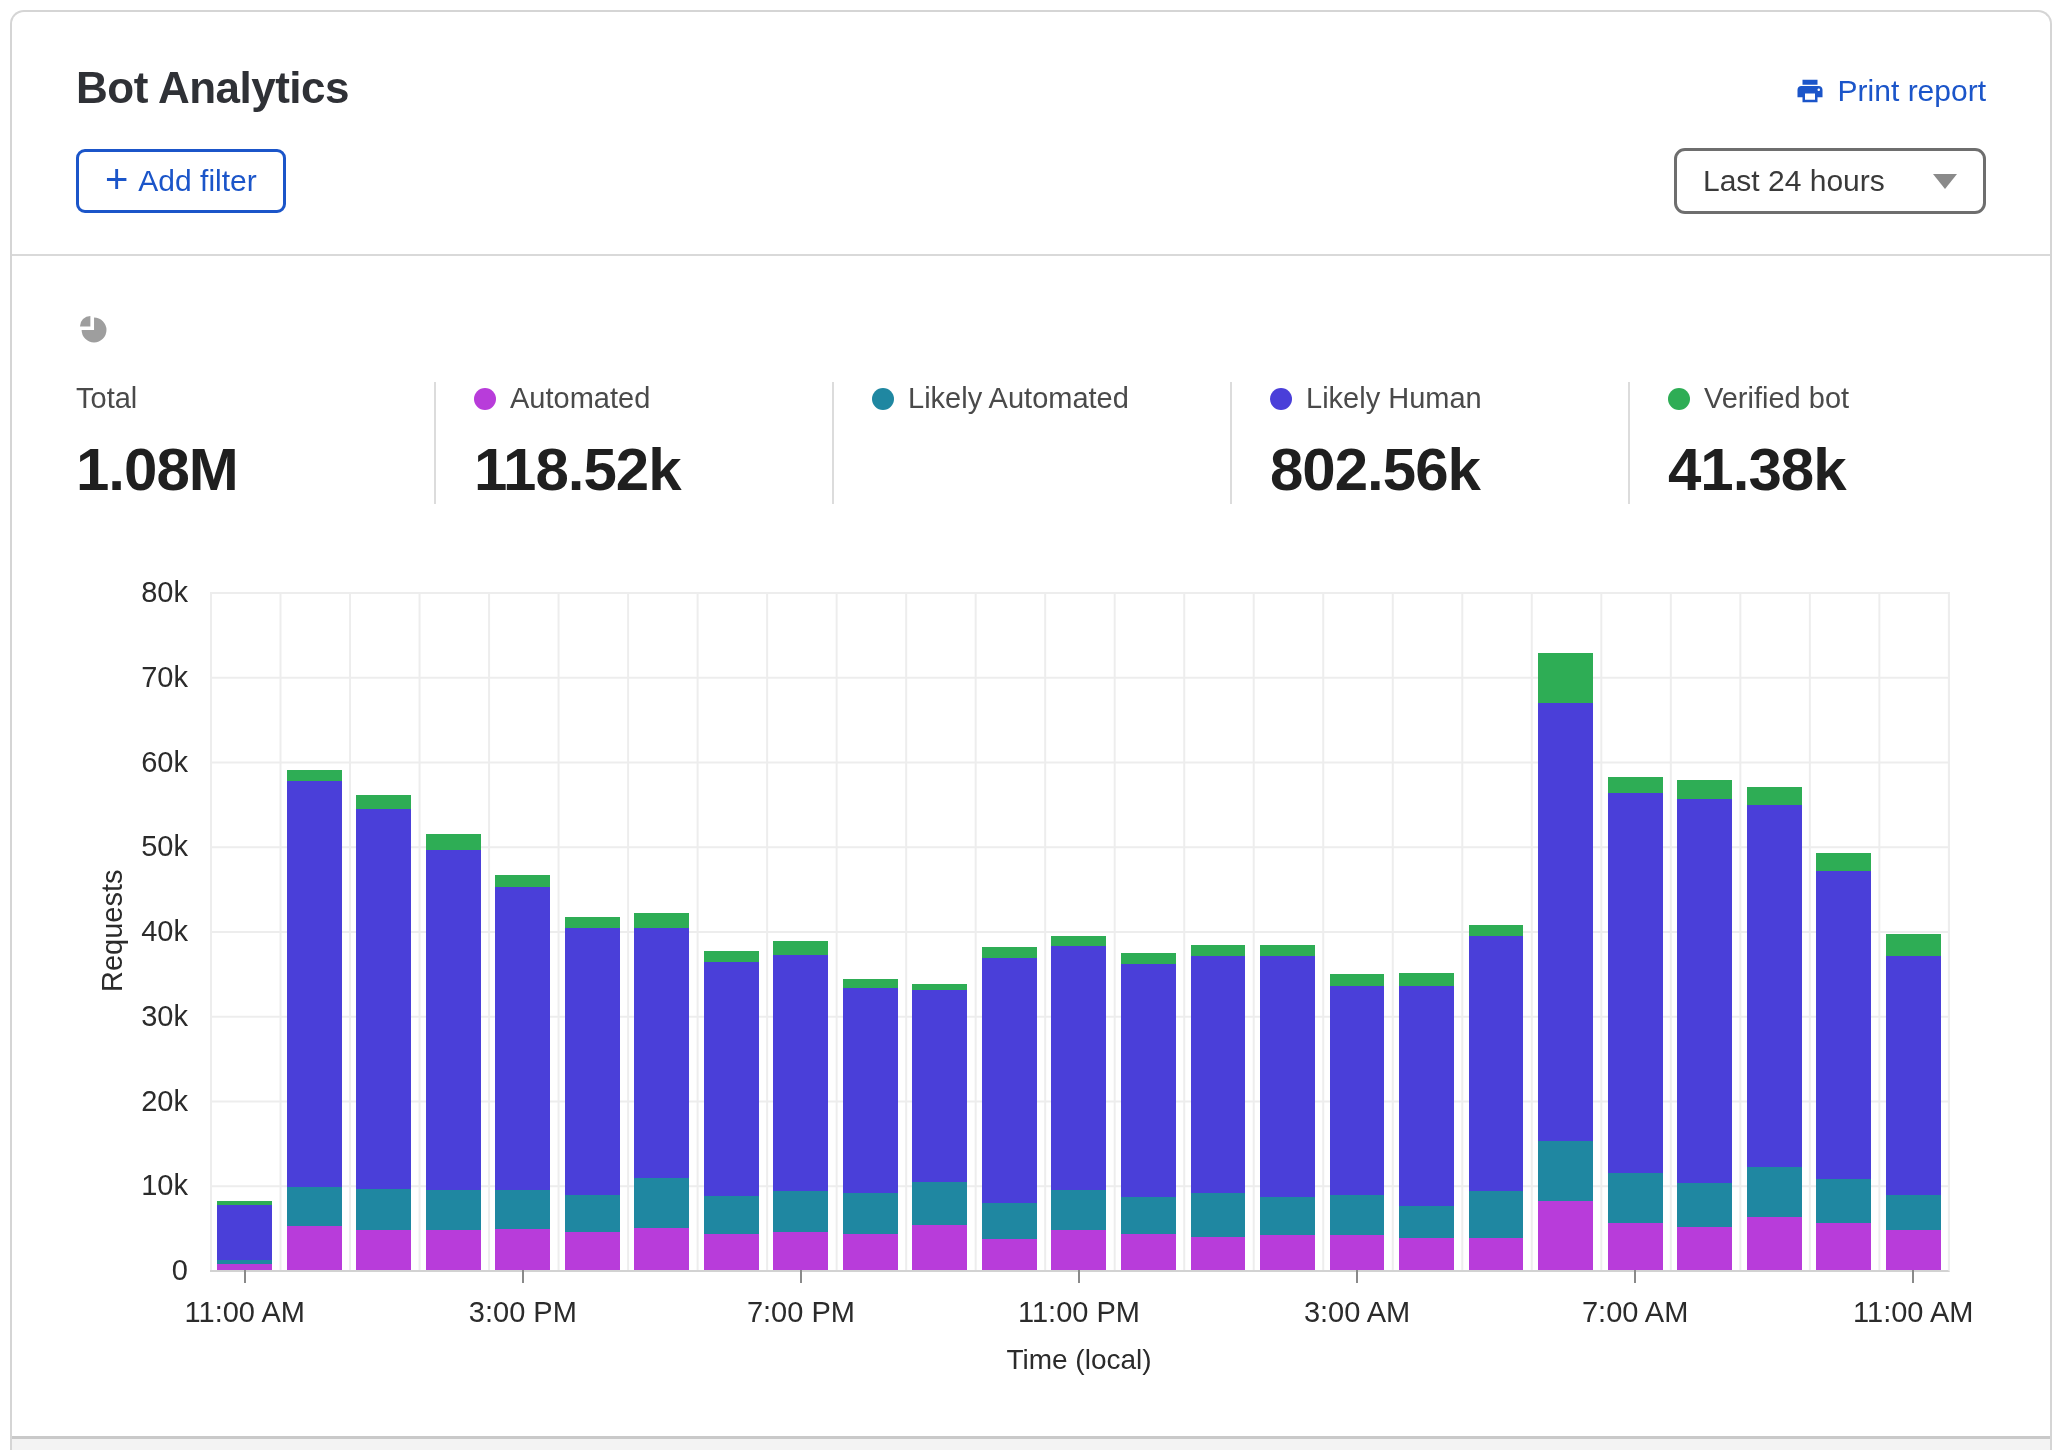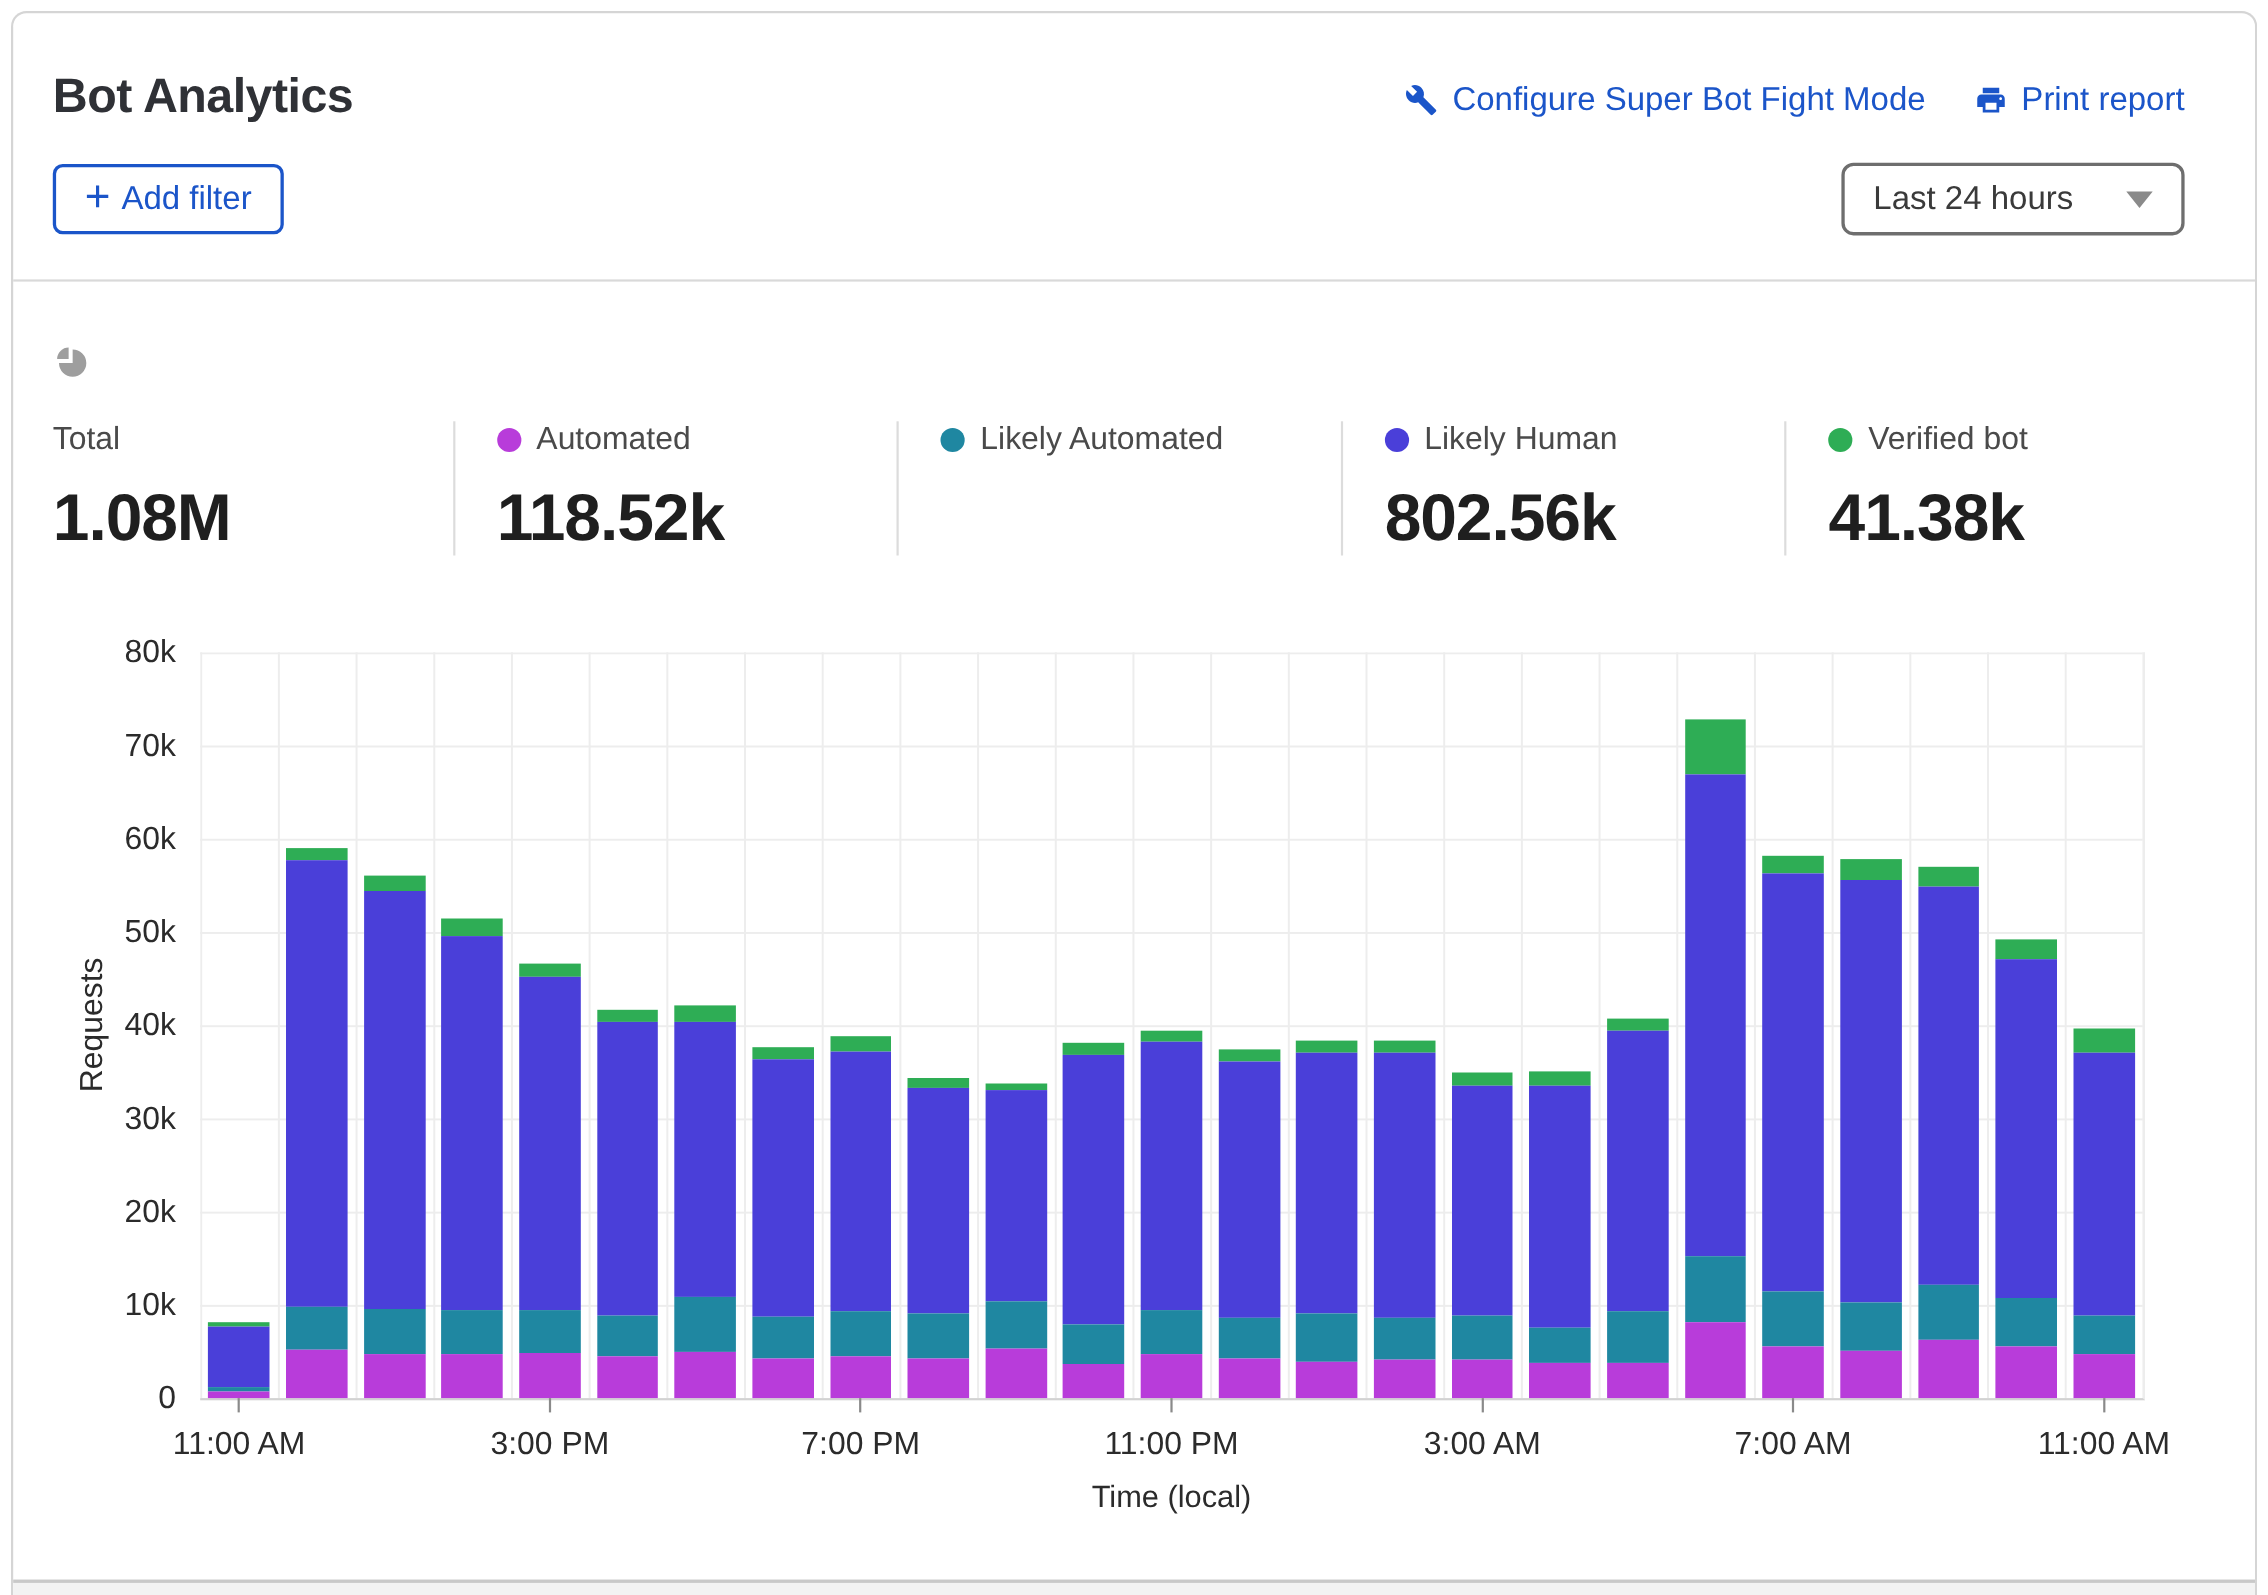--- a/index.html
+++ b/index.html
@@ -1,19 +1,19 @@
 <!DOCTYPE html>
 <html><head>
 <meta charset="utf-8">
 <style>
   html,body{margin:0;padding:0;background:#fff;}
   body{width:2062px;height:1450px;position:relative;font-family:"Liberation Sans",sans-serif;color:#313131;overflow:hidden;}
   .card{position:absolute;left:10px;top:10px;width:2042px;height:1440px;box-sizing:border-box;
         background:#fff;border:2px solid #d5d5d5;border-bottom:none;border-radius:14px 14px 0 0;}
-  .pad{padding-left:36px;padding-right:64px;}
+  .pad{padding-left:64px;padding-right:64px;}
 
   
   .header-top{display:flex;justify-content:space-between;align-items:flex-start;padding-top:54px;}
   .page-title{font-size:44px;font-weight:700;color:#2f3136;letter-spacing:-0.5px;line-height:1;}
   .links{display:flex;align-items:center;gap:44px;padding-top:8px;}
   .link{display:flex;align-items:center;gap:13px;color:#1b55c9;font-size:30px;cursor:pointer;white-space:nowrap;}
   .link svg{display:block;}
   .toolbar{display:flex;justify-content:space-between;align-items:center;margin-top:38px;}
   .add-filter{display:flex;align-items:center;gap:10px;height:64px;padding:0 26px;box-sizing:border-box;
               border:3px solid #1b55c9;border-radius:9px;background:#fff;color:#1b55c9;font-size:30px;cursor:pointer;}
@@ -58,28 +58,20 @@
 <body>
 
 <div class="card">
   <div class="pad">
     <div class="header-top">
       <div class="page-title">Bot Analytics</div>
       <div class="links">
         <div class="link">
           <span>
             <svg width="30" height="30" viewBox="0 0 24 24" fill="#1b55c9">
-                <path d="M22.7 19l-9.1-9.1c.9-2.3.4-5-1.5-6.9-2-2-5-2.4-7.4-1.3L9 6 6 9 1.6 4.7C.4 7.1.9 10.1 2.9 12.1c1.9 1.9 4.6 2.4 6.9 1.5l9.1 9.1c.4.4 1 .4 1.4 0l2.3-2.3c.5-.4.5-1.1.1-1.4z"></path>
-              </svg>
-          </span>
-          <span>Configure Super Bot Fight Mode</span>
-        </div>
-        <div class="link">
-          <span>
-            <svg width="30" height="30" viewBox="0 0 24 24" fill="#1b55c9">
                 <path d="M19 8H5c-1.66 0-3 1.34-3 3v6h4v4h12v-4h4v-6c0-1.66-1.34-3-3-3zm-3 11H8v-5h8v5zm3-7c-.55 0-1-.45-1-1s.45-1 1-1 1 .45 1 1-.45 1-1 1zm-1-9H6v4h12V3z"></path>
               </svg>
           </span>
           <span>Print report</span>
         </div>
       </div>
     </div>
 
     <div class="toolbar">
       <button class="add-filter">

